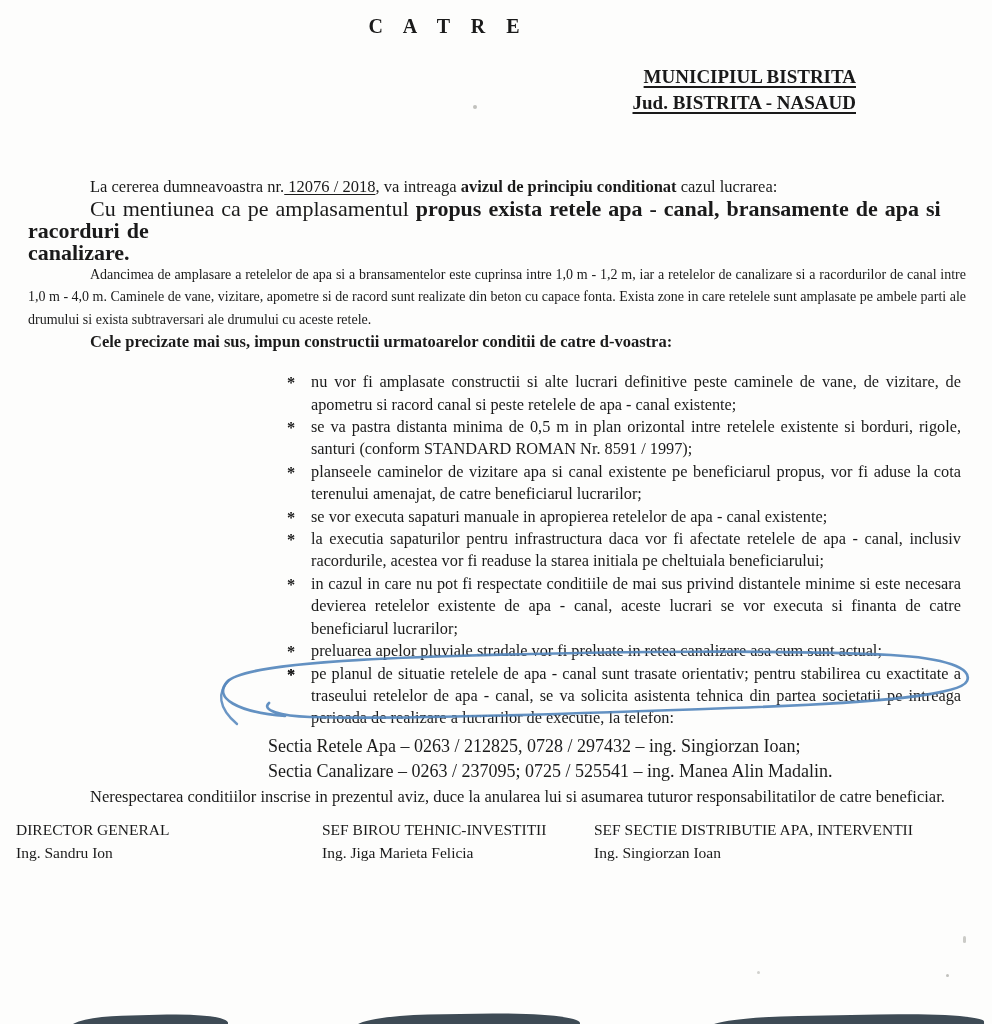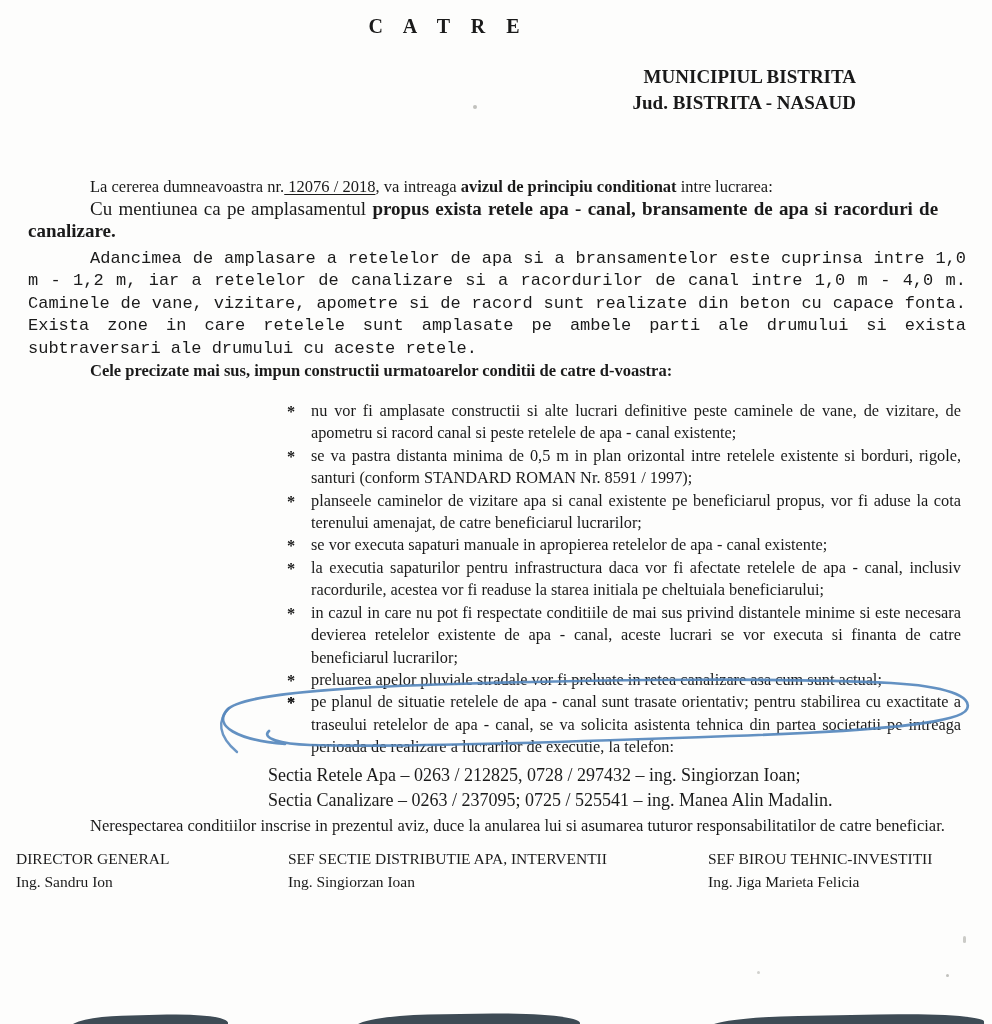--- a/index.html
+++ b/index.html
@@ -27,20 +27,21 @@
     letter-spacing:8px;
   }
   .recipient{
     margin:26px 136px 0 0;
     text-align:right;
     font-weight:bold;
     font-size:19px;
     line-height:26px;
   }
   .recipient .u{
+    text-decoration:underline;
     text-decoration-thickness:2px;
     text-underline-offset:3px;
     margin-top:8px;
   }
   
   .intro{
     margin:60px 26px 0 28px;
     text-indent:62px;
     font-size:16.5px;
     line-height:22px;
@@ -55,33 +56,32 @@
     line-height:27px;
     letter-spacing:0.3px;
   }
   .wt-line1{ padding-left:26px; text-align:justify; text-align-last:justify; }
   .work-title .u{
     text-decoration:underline;
     text-decoration-thickness:1.6px;
     text-underline-offset:4px;
   }
   .mention{
-    margin:0 26px 6px 28px;
-    text-indent:62px;
-    font-size:19px;
+    margin:0 26px 0 28px;
+    text-indent:62px;
+    font-size:22px;
     line-height:22px;
     word-spacing:1.5px;
   }
   .depth{
     margin:0 26px 0 28px;
     text-indent:62px;
-    font-size:17px;
+    font-size:14px;
     line-height:22.4px;
     text-align:justify;
-    font-family:Liberation Mono, monospace;
   }
   .cond-intro{
     margin:0 26px 0 28px;
     text-indent:62px;
     font-weight:bold;
     font-size:16.5px;
     line-height:22px;
   }
   
   .conditions{
@@ -160,21 +160,21 @@
 
 <div class="page">
 
   <span class="salutation">C A T R E</span>
 
   <div class="recipient">
     <div><span class="u">MUNICIPIUL BISTRITA</span></div>
     <div><span class="u">Jud. BISTRITA - NASAUD</span></div>
   </div>
 
-  <p class="intro"><span>La cererea dumneavoastra nr.</span><span class="underlined"> 12076  / 2018</span><span>, va intreaga </span><strong>avizul de principiu conditionat</strong><span> intre lucrarea:</span></p>
+  <p class="intro"><span>La cererea dumneavoastra nr.</span><span class="underlined"> 12076  / 2018</span><span>, va intreaga </span><strong>avizul de principiu conditionat</strong><span> cazul lucrarea:</span></p>
 
 
   <p class="mention"><span>Cu mentiunea ca pe amplasamentul </span><strong>propus exista retele apa - canal, bransamente de apa si racorduri de</strong><br><strong>canalizare.</strong></p>
 
   <p class="depth">Adancimea de amplasare a retelelor de apa si a bransamentelor este cuprinsa intre 1,0 m - 1,2 m, iar a retelelor de canalizare si a racordurilor de canal intre 1,0 m - 4,0 m. Caminele de vane, vizitare, apometre si de racord sunt realizate din beton cu capace fonta. Exista zone in care retelele sunt amplasate pe ambele parti ale drumului si exista subtraversari ale drumului cu aceste retele.</p>
 
   <p class="cond-intro">Cele precizate mai sus, impun constructii urmatoarelor conditii de catre d-voastra:</p>
 
   <ul class="conditions">
     <li><span class="marker">*</span><span class="cond-text">nu vor fi amplasate constructii si alte lucrari definitive peste caminele de vane, de vizitare, de apometru si racord canal si peste retelele de apa  - canal existente;</span></li>
@@ -199,28 +199,28 @@
     <div>Sectia Canalizare –  0263 / 237095; 0725 / 525541 – ing. Manea  Alin Madalin.</div>
   </div>
 
   <p class="closing">Nerespectarea conditiilor inscrise in prezentul aviz, duce la anularea lui si asumarea tuturor  responsabilitatilor de catre beneficiar.</p>
 
   <div class="signatures">
     <div class="sig-col c1">
       <div>DIRECTOR GENERAL</div>
       <div class="sig-name">Ing. Sandru Ion</div>
     </div>
+    <div class="sig-col c3">
+      <div>SEF BIROU TEHNIC-INVESTITII</div>
+      <div class="sig-name">Ing. Jiga Marieta Felicia</div>
+    </div>
     <div class="sig-col c2">
       <div>SEF SECTIE DISTRIBUTIE APA, INTERVENTII</div>
       <div class="sig-name">Ing. Singiorzan Ioan</div>
     </div>
-    <div class="sig-col c3">
-      <div>SEF BIROU TEHNIC-INVESTITII</div>
-      <div class="sig-name">Ing. Jiga Marieta Felicia</div>
-    </div>
   </div>
 
   <div class="smudge s1"></div>
   <div class="smudge s2"></div>
   <div class="smudge s3"></div>
 
   <div class="speck p1"></div>
   <div class="speck p2"></div>
   <div class="speck p3"></div>
   <div class="speck p4"></div>

